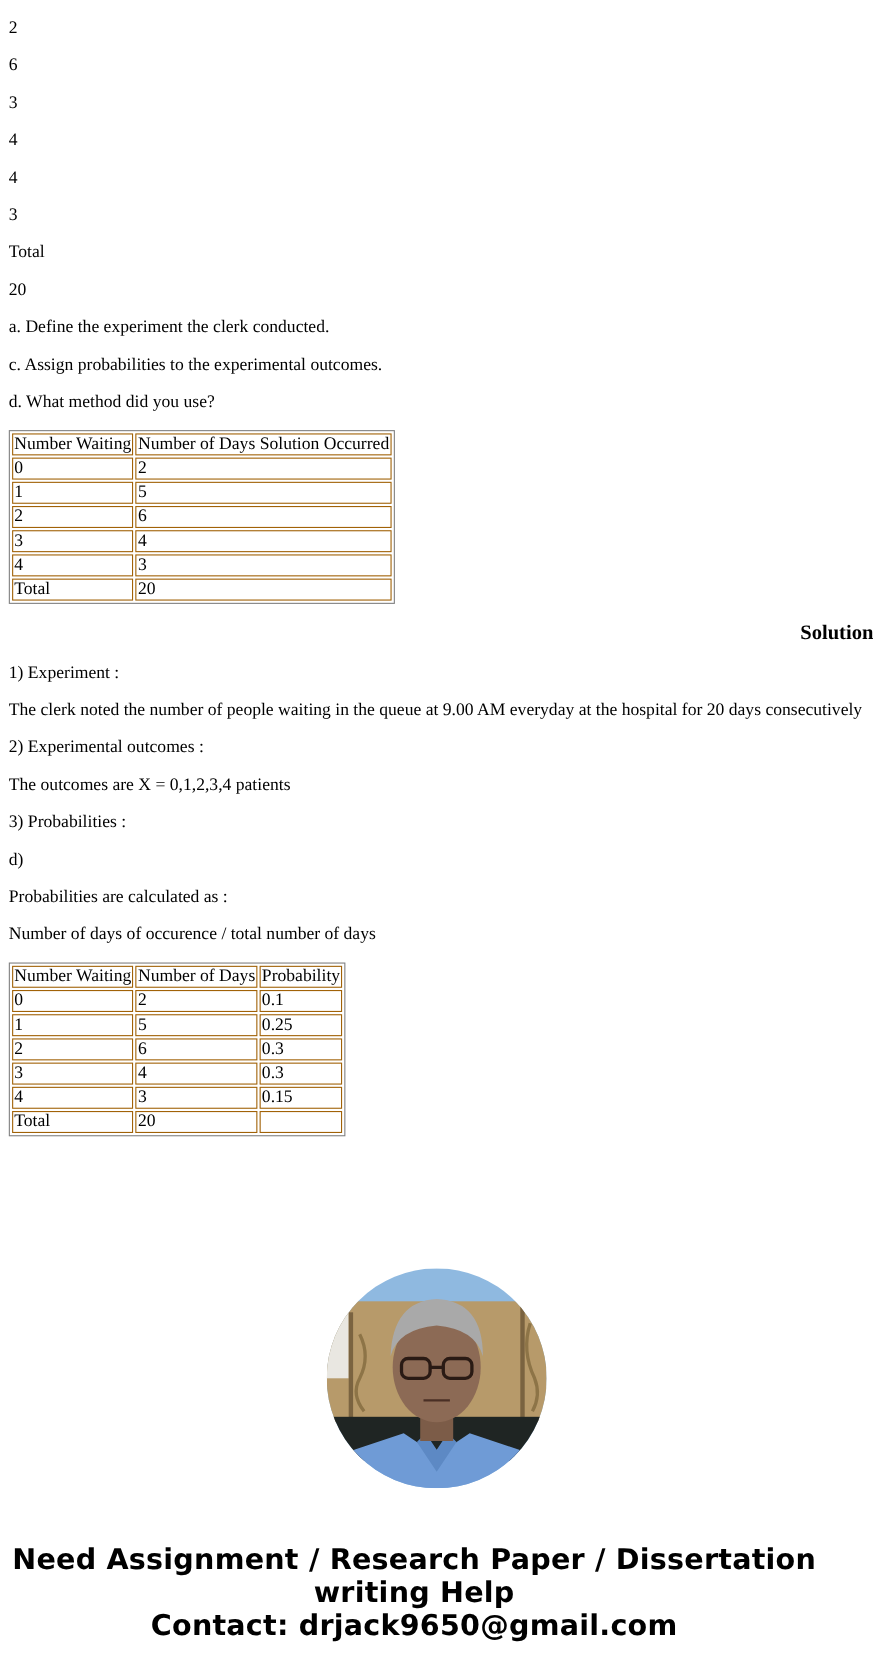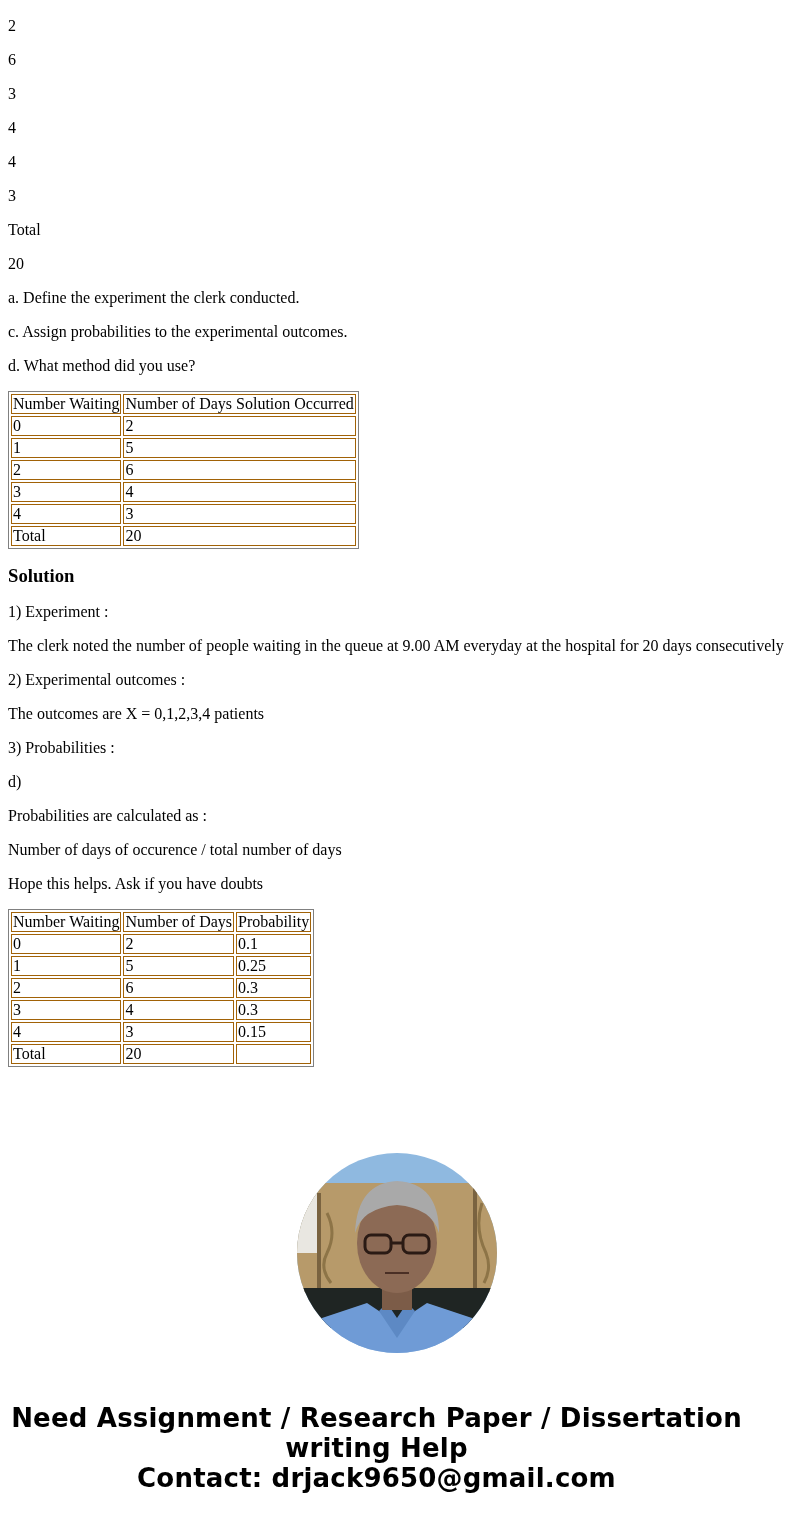--- a/index.html
+++ b/index.html
@@ -18,20 +18,21 @@
       top: -17px;
       width: 786px;
     }
     p { margin: 0 0 16px 0; line-height: 18px; }
     h3 {
       font-family: "Liberation Serif", serif;
       font-size: 18.7px;
       font-weight: bold;
       margin: 0 0 16px 0;
       line-height: 22px;
+      text-align: right;
     }
     table.data {
       border: 1px solid #808080;
       border-collapse: separate;
       border-spacing: 2px;
       margin: 0 0 16px 0;
     }
     table.data td {
       border: 1px solid #a16207;
       padding: 0 1px;
@@ -117,21 +118,20 @@
   <h3>Solution</h3>
 
   <p>1) Experiment :</p>
   <p style="white-space:nowrap;">The clerk noted the number of people waiting in the queue at 9.00 AM everyday at the hospital for 20 days consecutively</p>
   <p>2) Experimental outcomes :</p>
   <p>The outcomes are X = 0,1,2,3,4 patients</p>
   <p>3) Probabilities :</p>
   <p>d)</p>
   <p>Probabilities are calculated as :</p>
   <p>Number of days of occurence / total number of days</p>
-  <p>Hope this helps. Ask if you have doubts</p>
 
   <table class="data">
     <tbody>
         <tr>
       <td>Number Waiting</td>
       <td>Number of Days</td>
       <td>Probability</td>
     </tr>
     <tr>
       <td>0</td>

